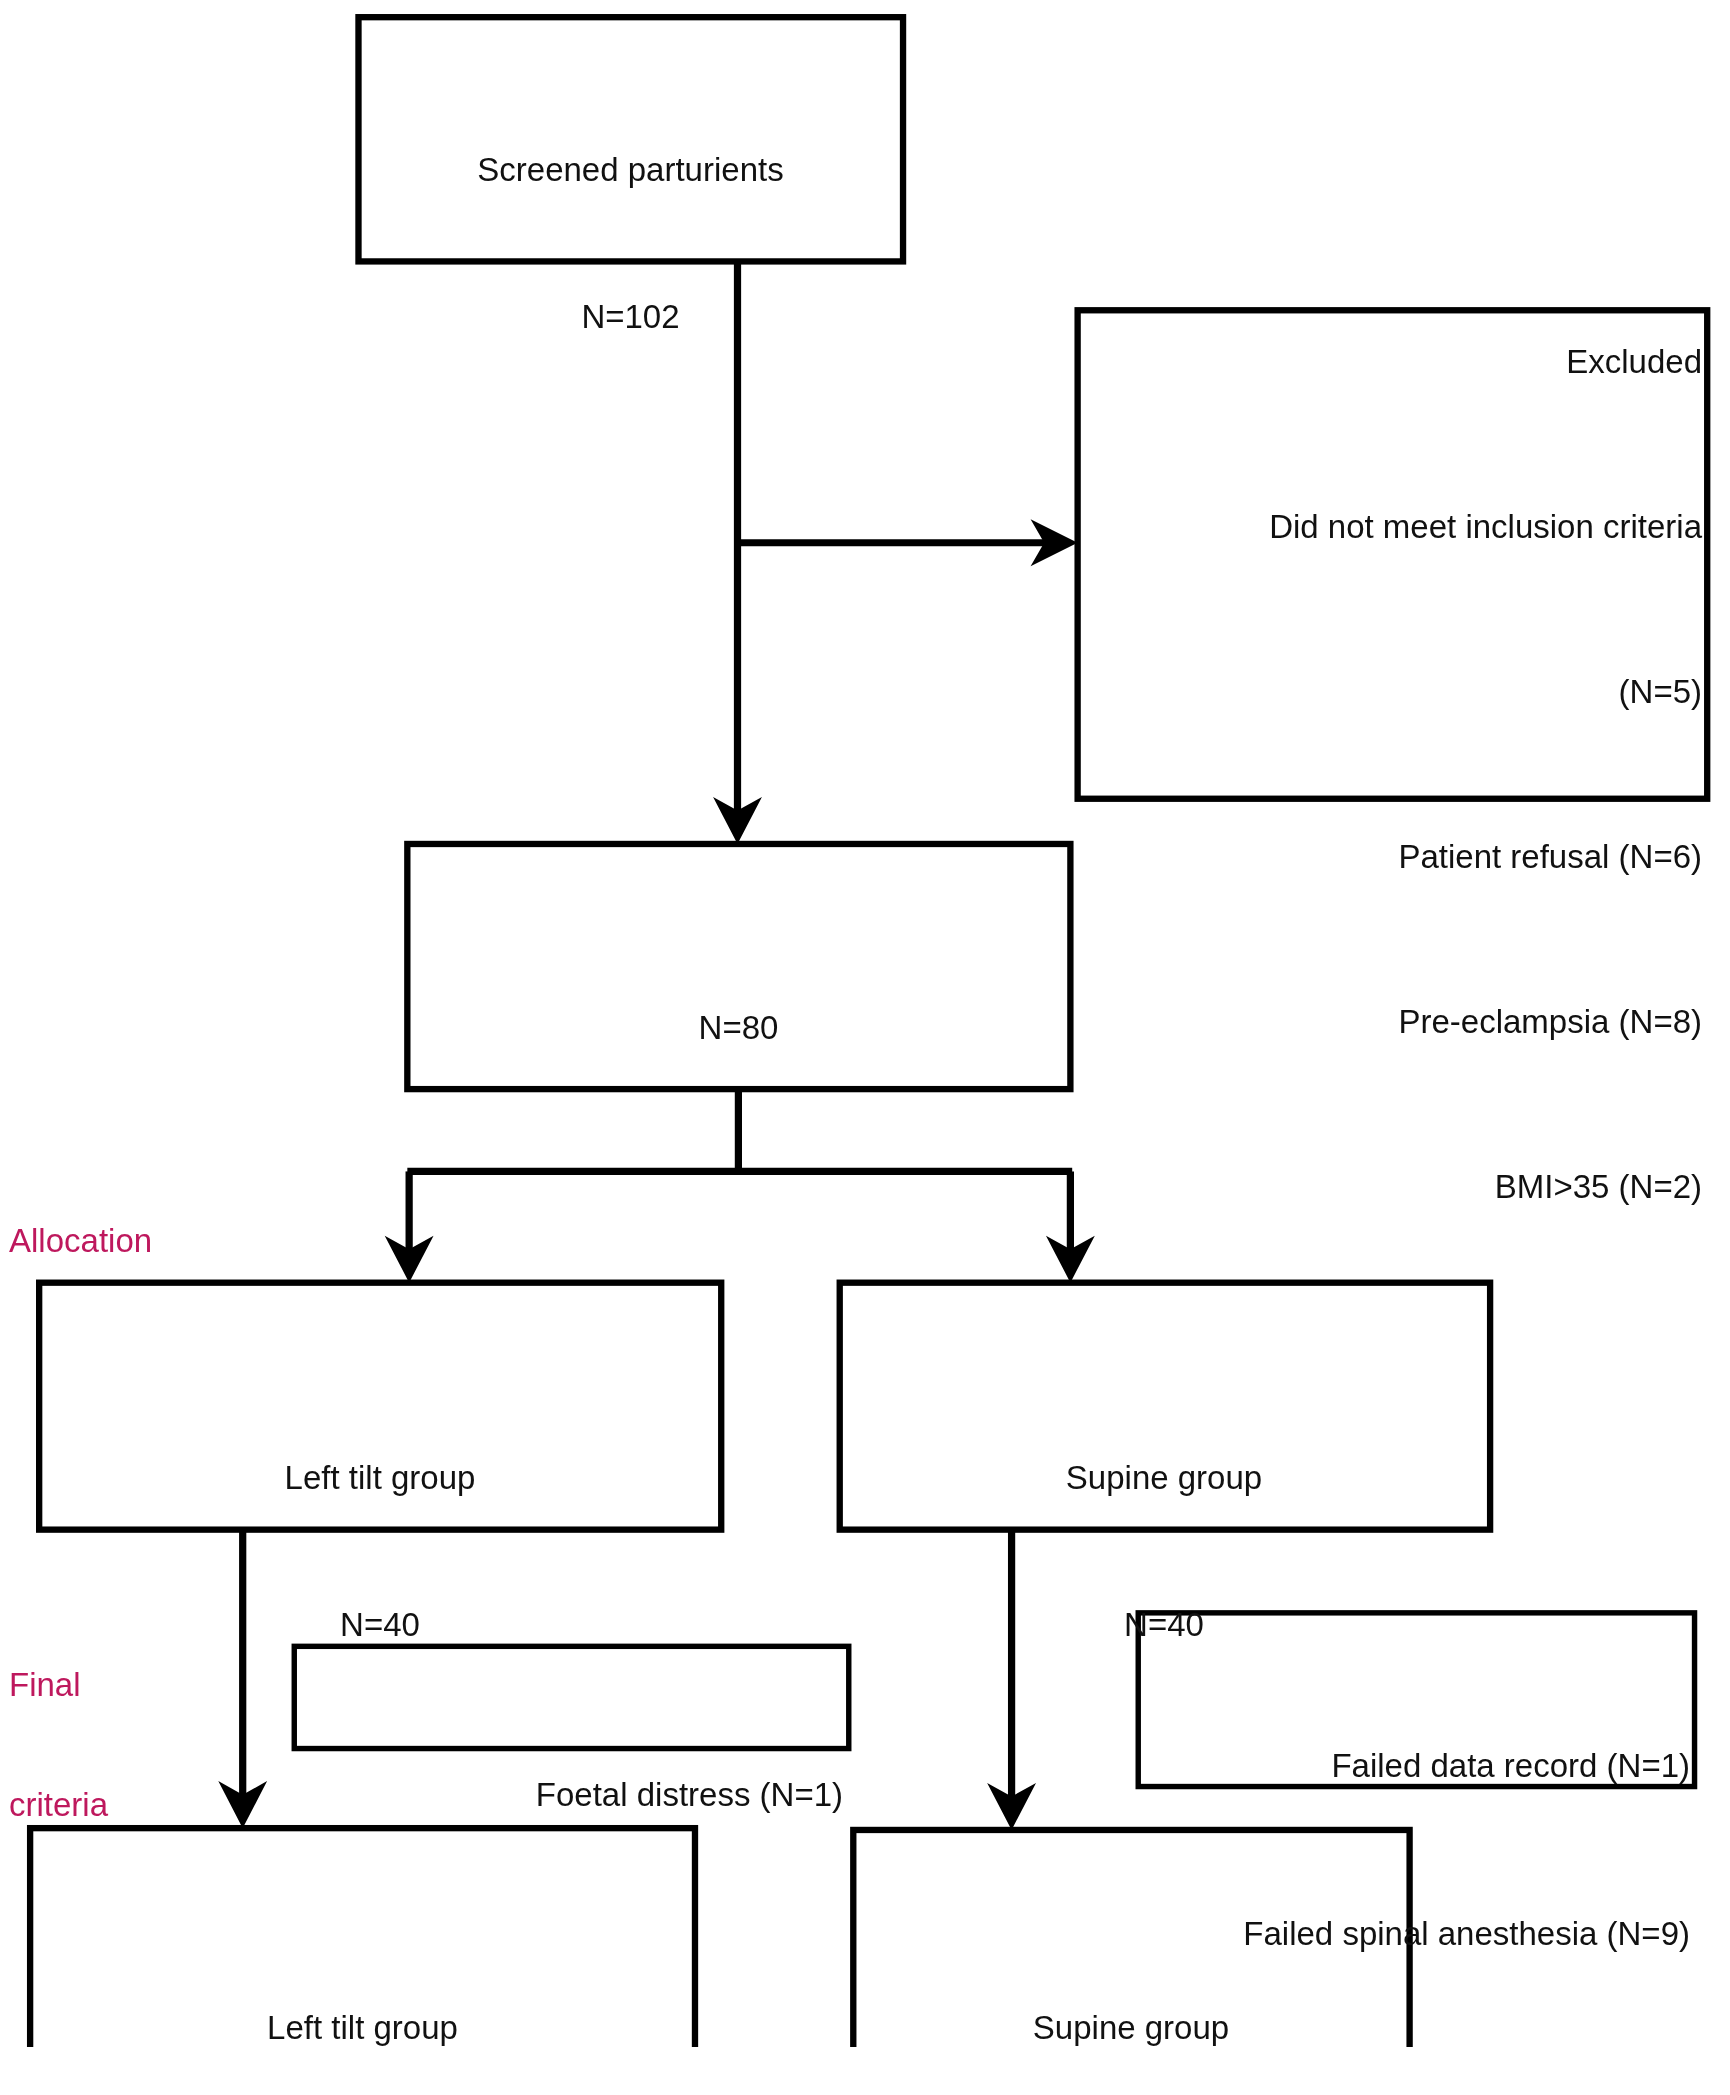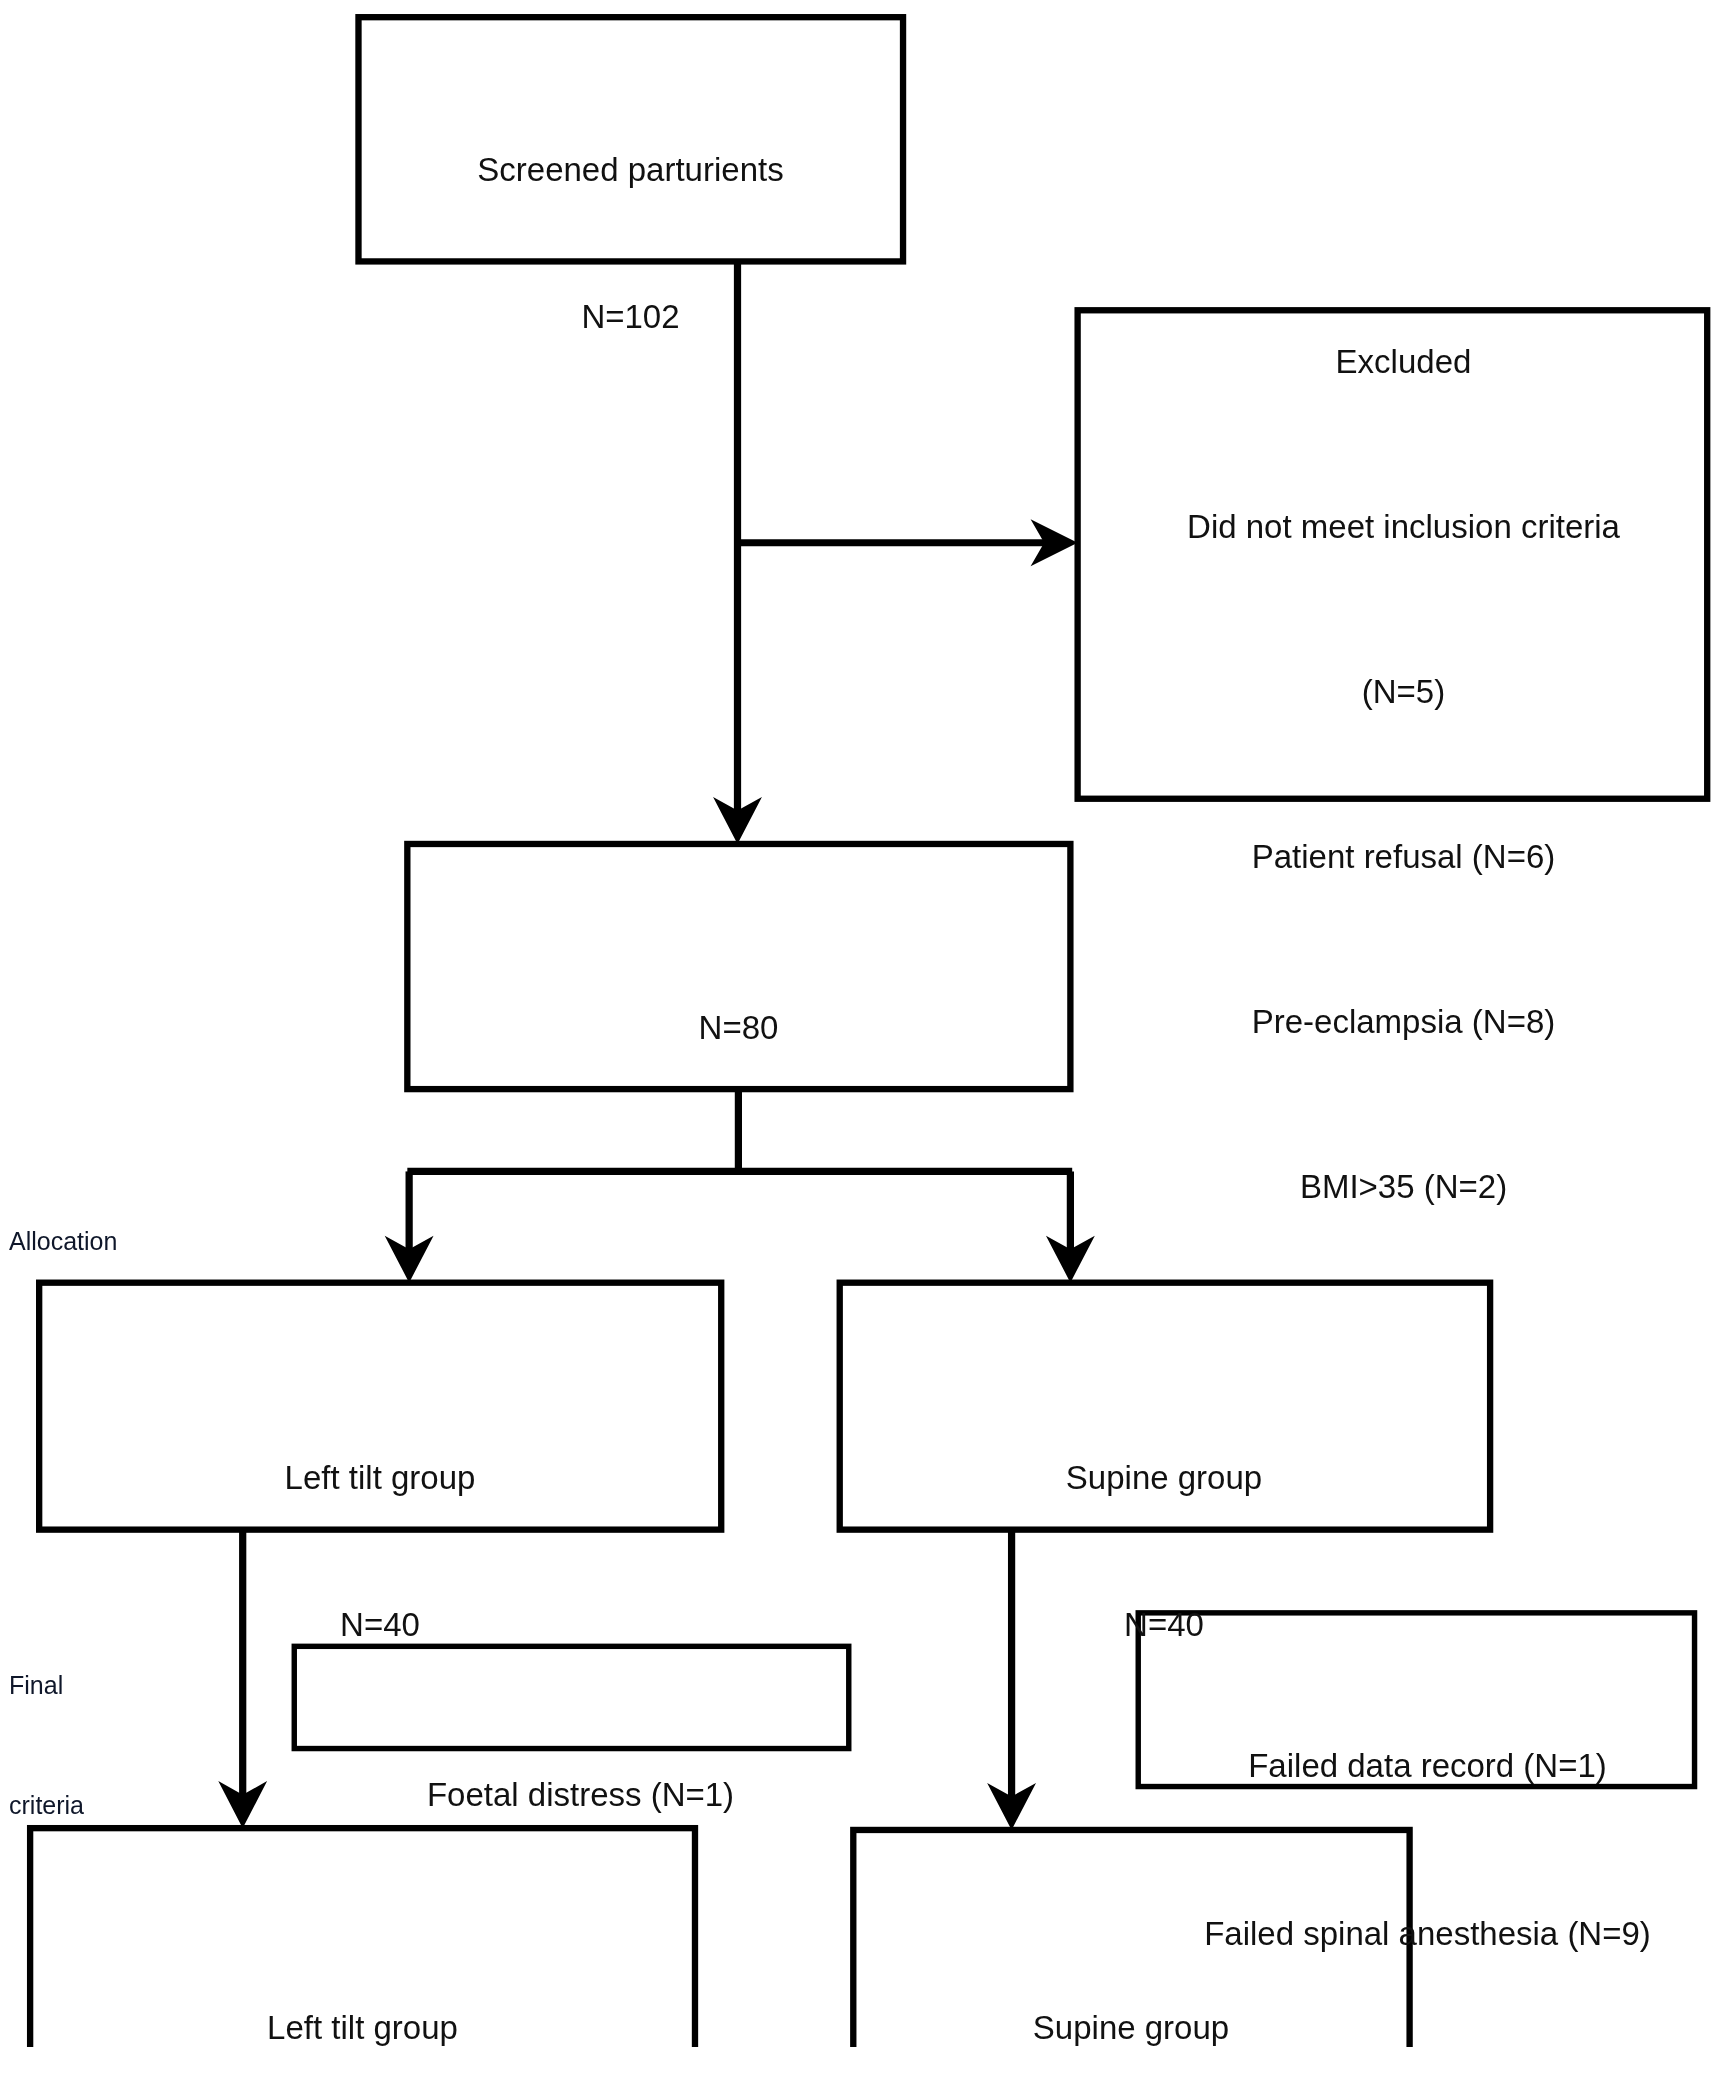--- a/index.html
+++ b/index.html
@@ -52,27 +52,27 @@
     font-family: "Liberation Sans", sans-serif;
     font-size: 33px;
     line-height: 49px;
     letter-spacing: 0px;
     white-space: pre;
   }
   .centered {
     text-align: center;
   }
   .left-aligned {
-    text-align: center;
+    text-align: right;
   }
   .stage-label {
     position: absolute;
-    color: #0f172a;
+    color: #be185d;
     font-family: "Liberation Sans", sans-serif;
-    font-size: 25px;
+    font-size: 33px;
     line-height: 40px;
     white-space: pre;
     text-align: left;
   }
   .excl-line {
     display: block;
   }
 </style>
 </head>
 <body>

